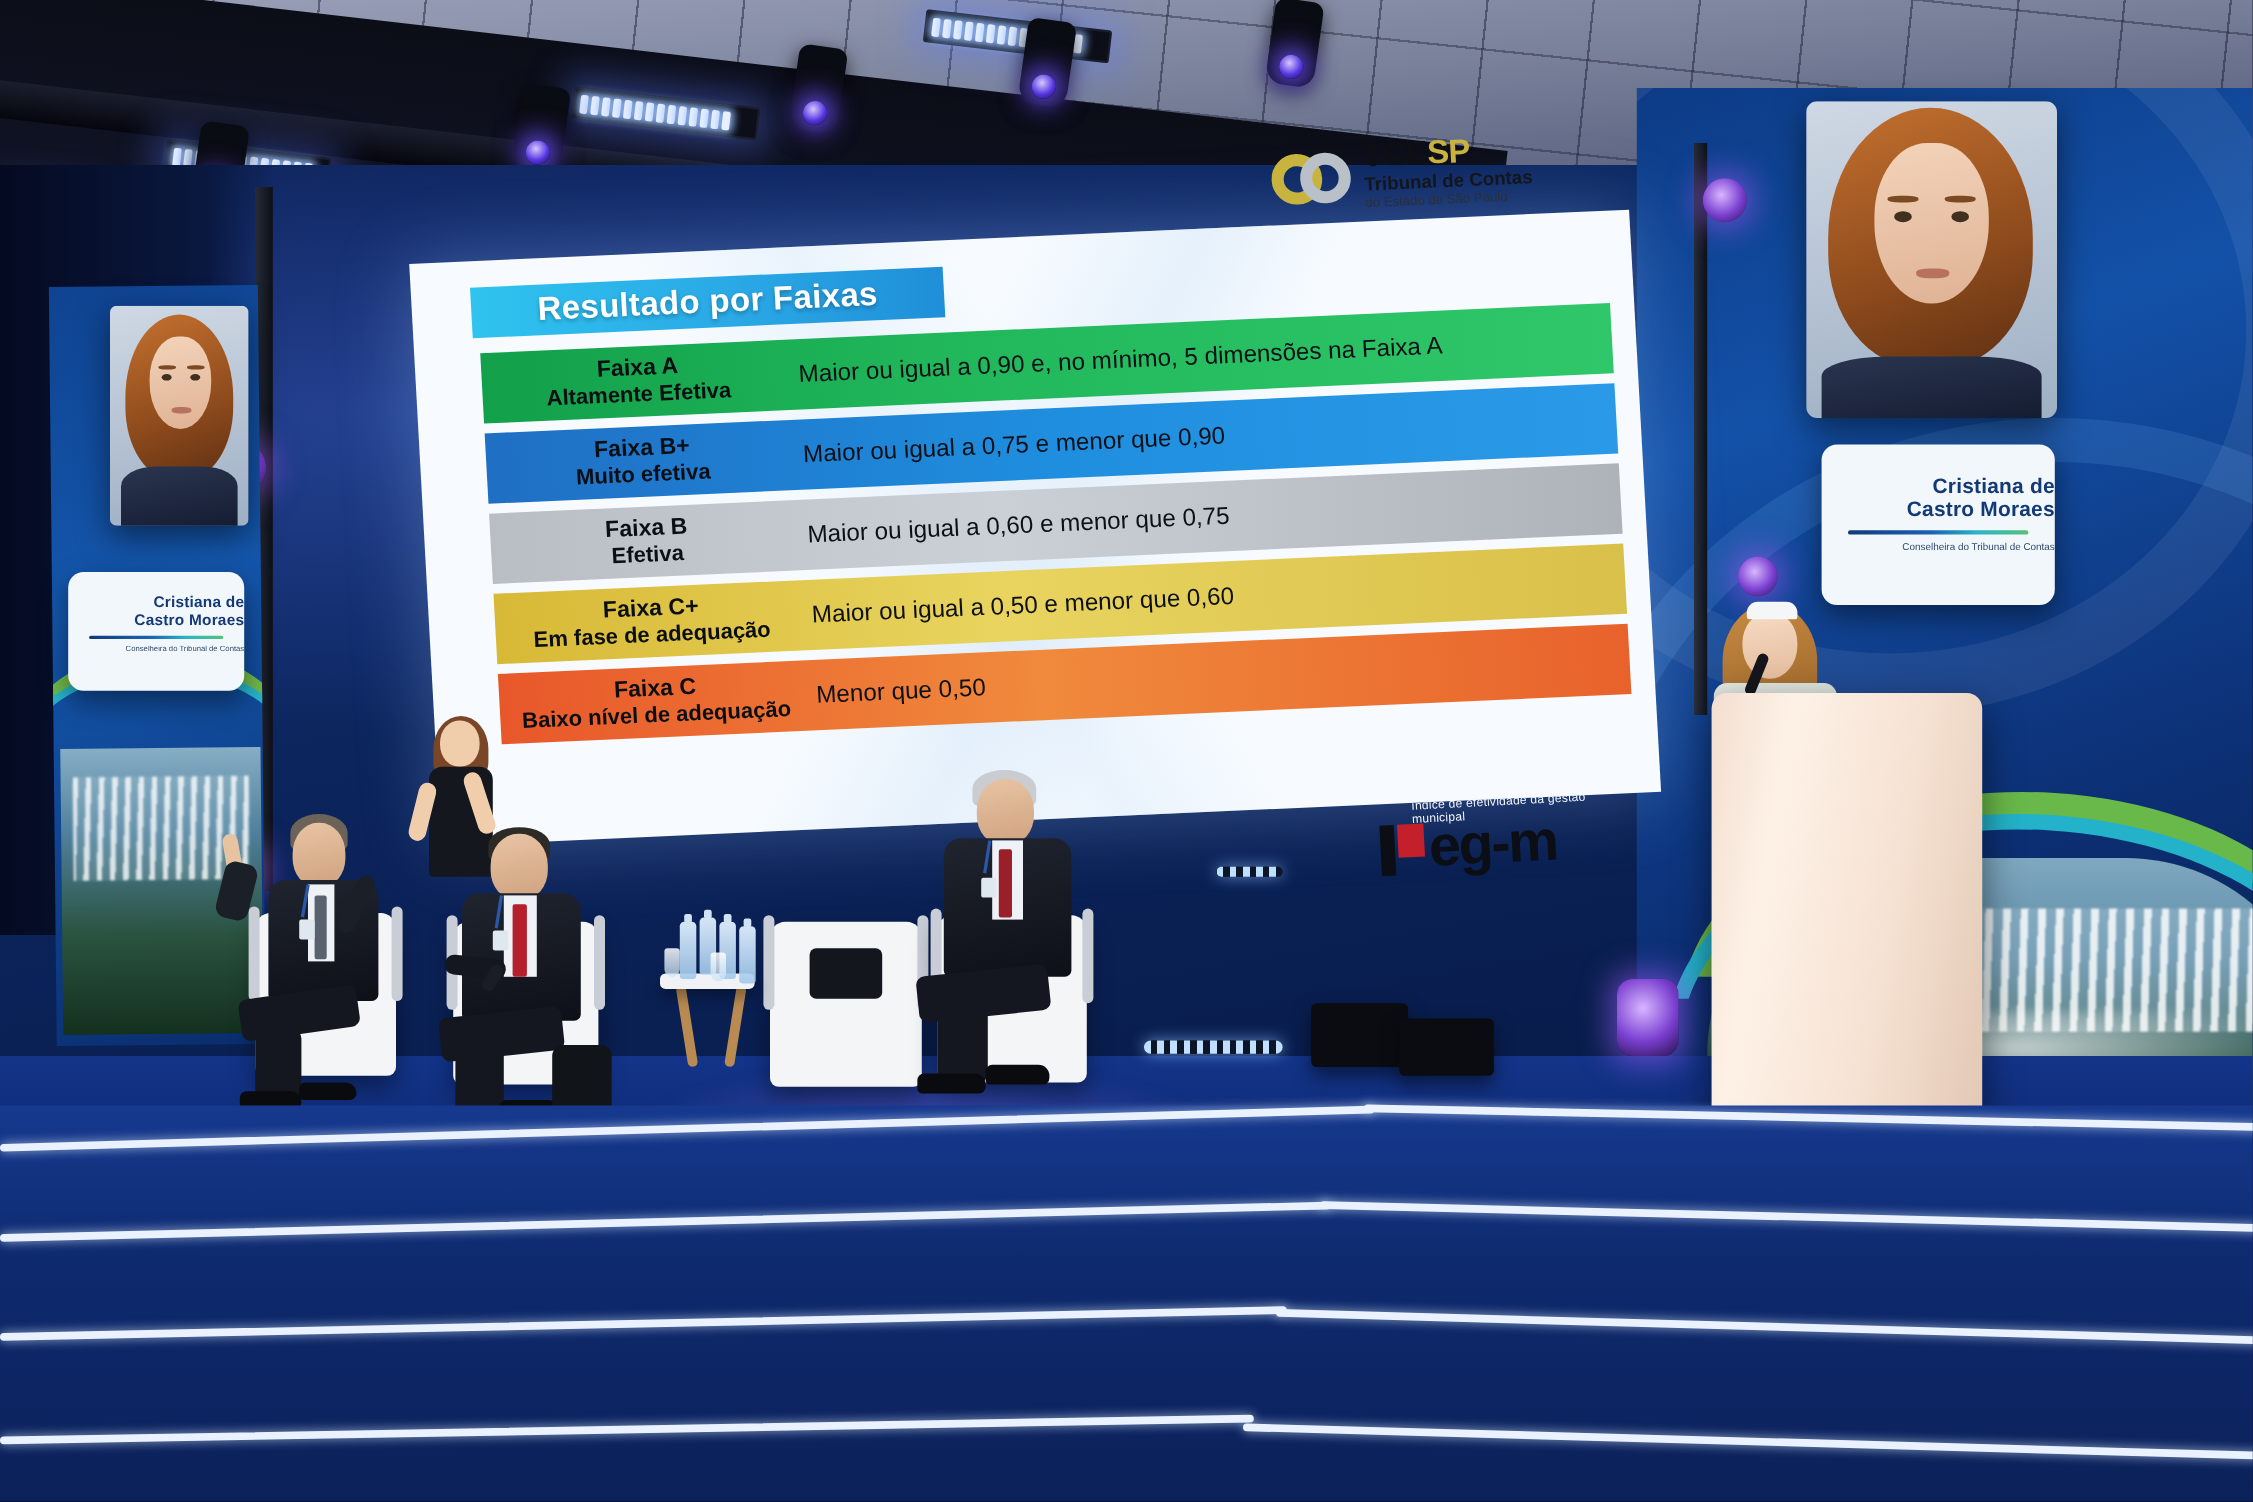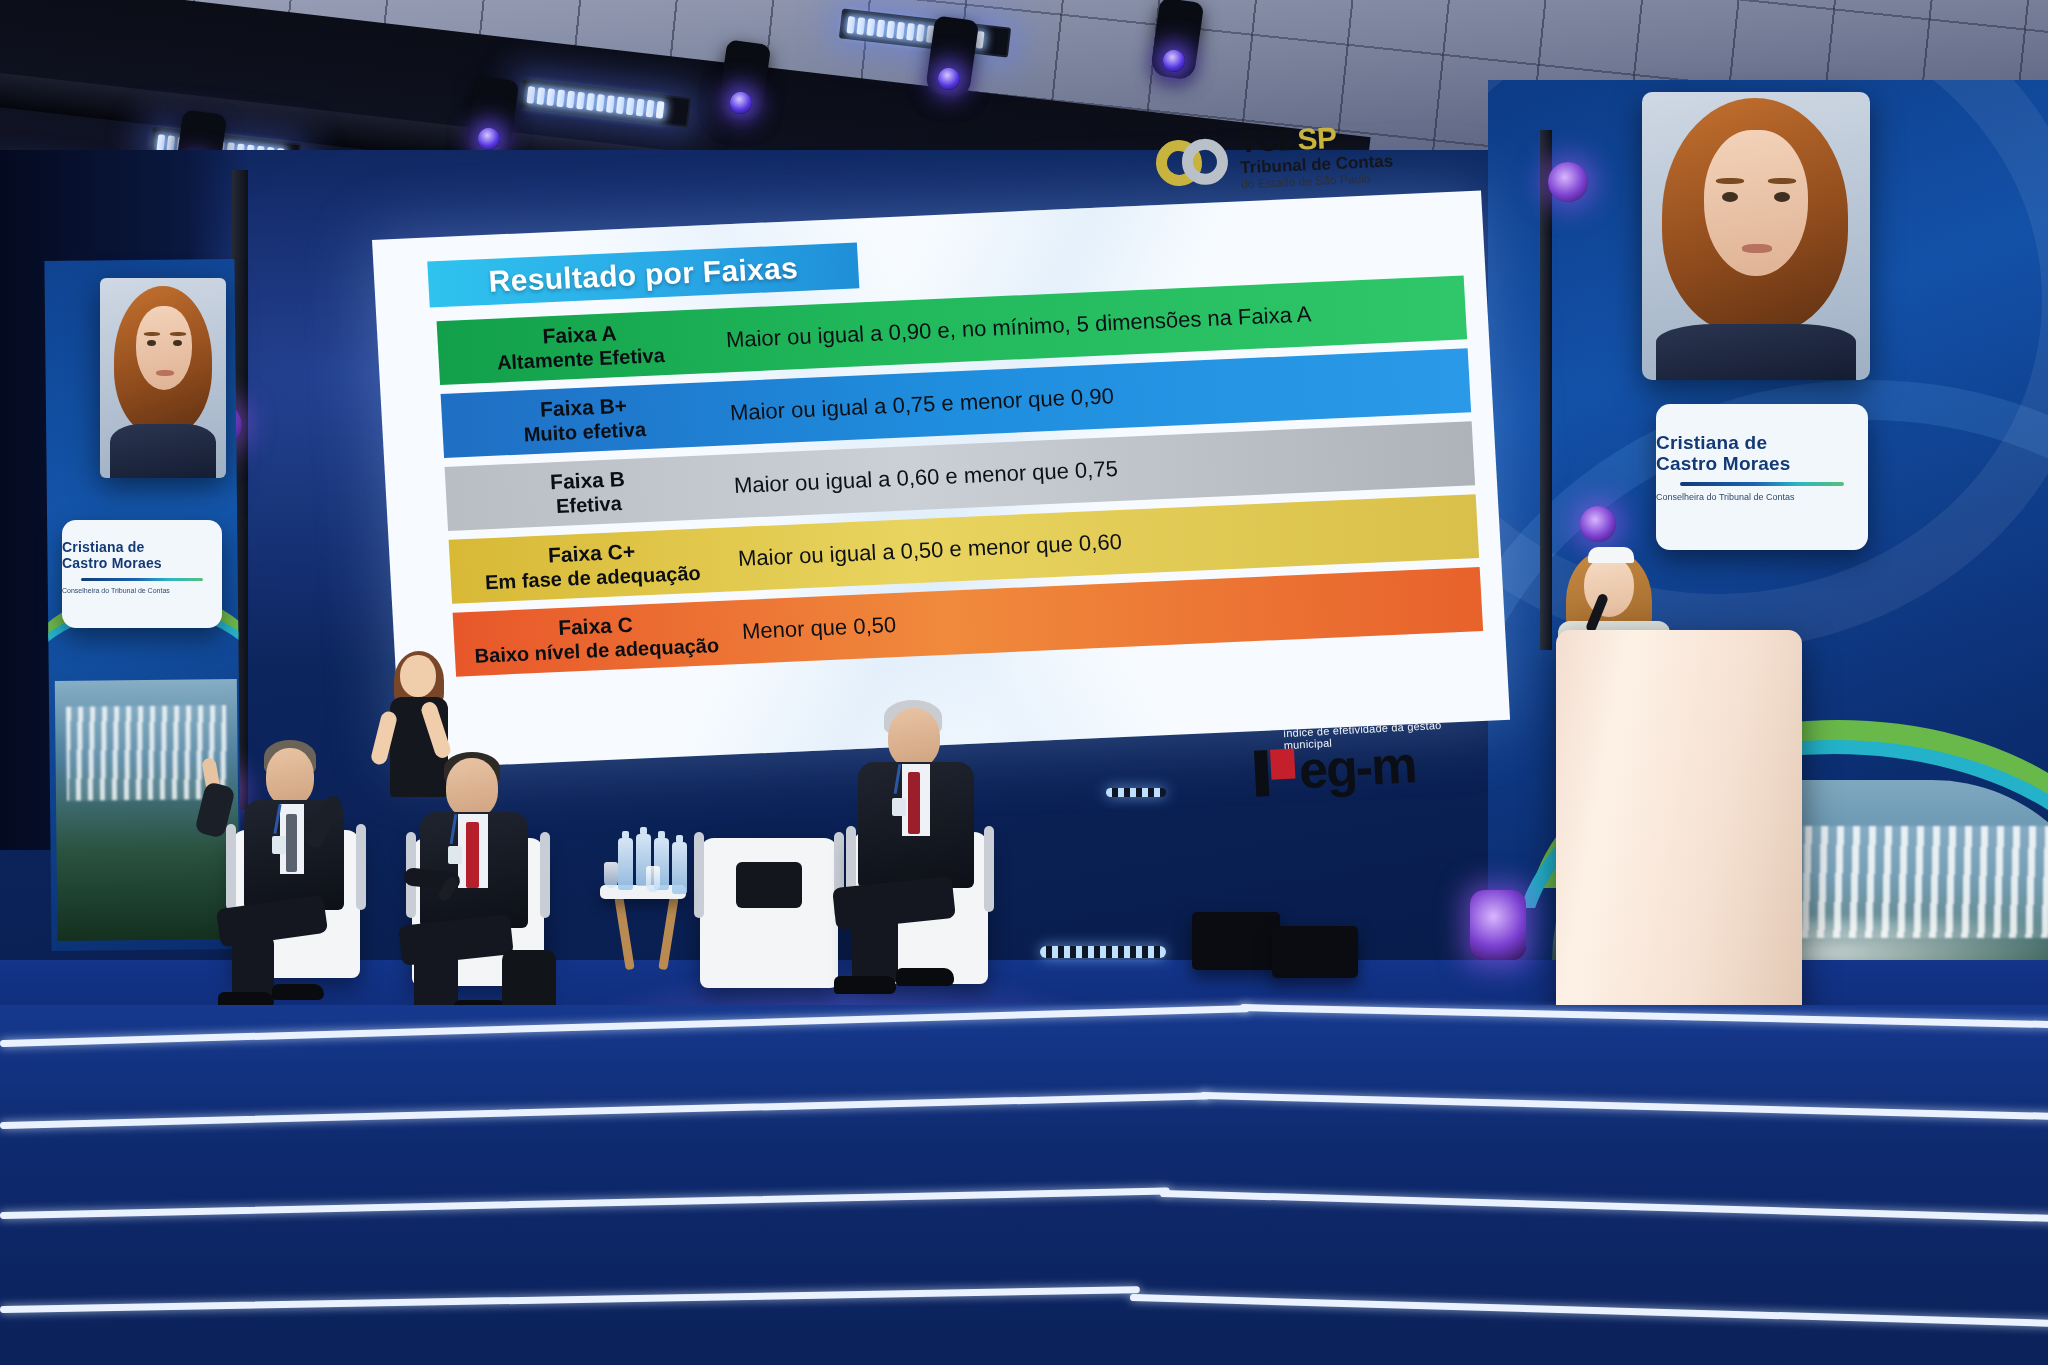--- a/index.html
+++ b/index.html
@@ -79,21 +79,21 @@
   .lb-falls .w { position:absolute; left:6%; top:10%; width:88%; height:36%;
     background:repeating-linear-gradient(92deg, rgba(255,255,255,.8) 0 5px, rgba(190,220,232,.2) 5px 12px);
     filter:blur(1px); }
   .lb-arc { position:absolute; left:-30px; top:330px; width:250px; height:180px;
     border-radius:50%; border:12px solid #6fba4c; clip-path:inset(0 0 55% 0); }
   .lb-arc2 { position:absolute; left:-36px; top:344px; width:262px; height:180px;
     border-radius:50%; border:7px solid #27b4cb; clip-path:inset(0 0 57% 0); }
 
   
   .nameplate { position:absolute; background:#f2f7fc; border-radius:14px;
-    box-shadow:0 10px 26px rgba(0,0,0,.45); text-align:left; overflow:hidden; }
+    box-shadow:0 10px 26px rgba(0,0,0,.45); text-align:right; overflow:hidden; }
   .np-name { color:#143a76; font-weight:bold; line-height:1.12; letter-spacing:.2px; }
   .np-rule { height:4px; margin:7px auto 6px;
     background:linear-gradient(90deg,#123a77 0%,#1b63b4 46%,#2bb5c6 72%,#58c07a 100%);
     border-radius:3px; }
   .np-role { color:#2f4a6d; white-space:nowrap; overflow:hidden; }
 
   
   .portrait { position:absolute; overflow:hidden;
     background:linear-gradient(160deg,#123f8c,#0b2a64); box-shadow:0 10px 30px rgba(0,0,0,.5); }
   .pt-bg { position:absolute; inset:0; background:linear-gradient(170deg,#cfd8e4,#9fb0c4); }

